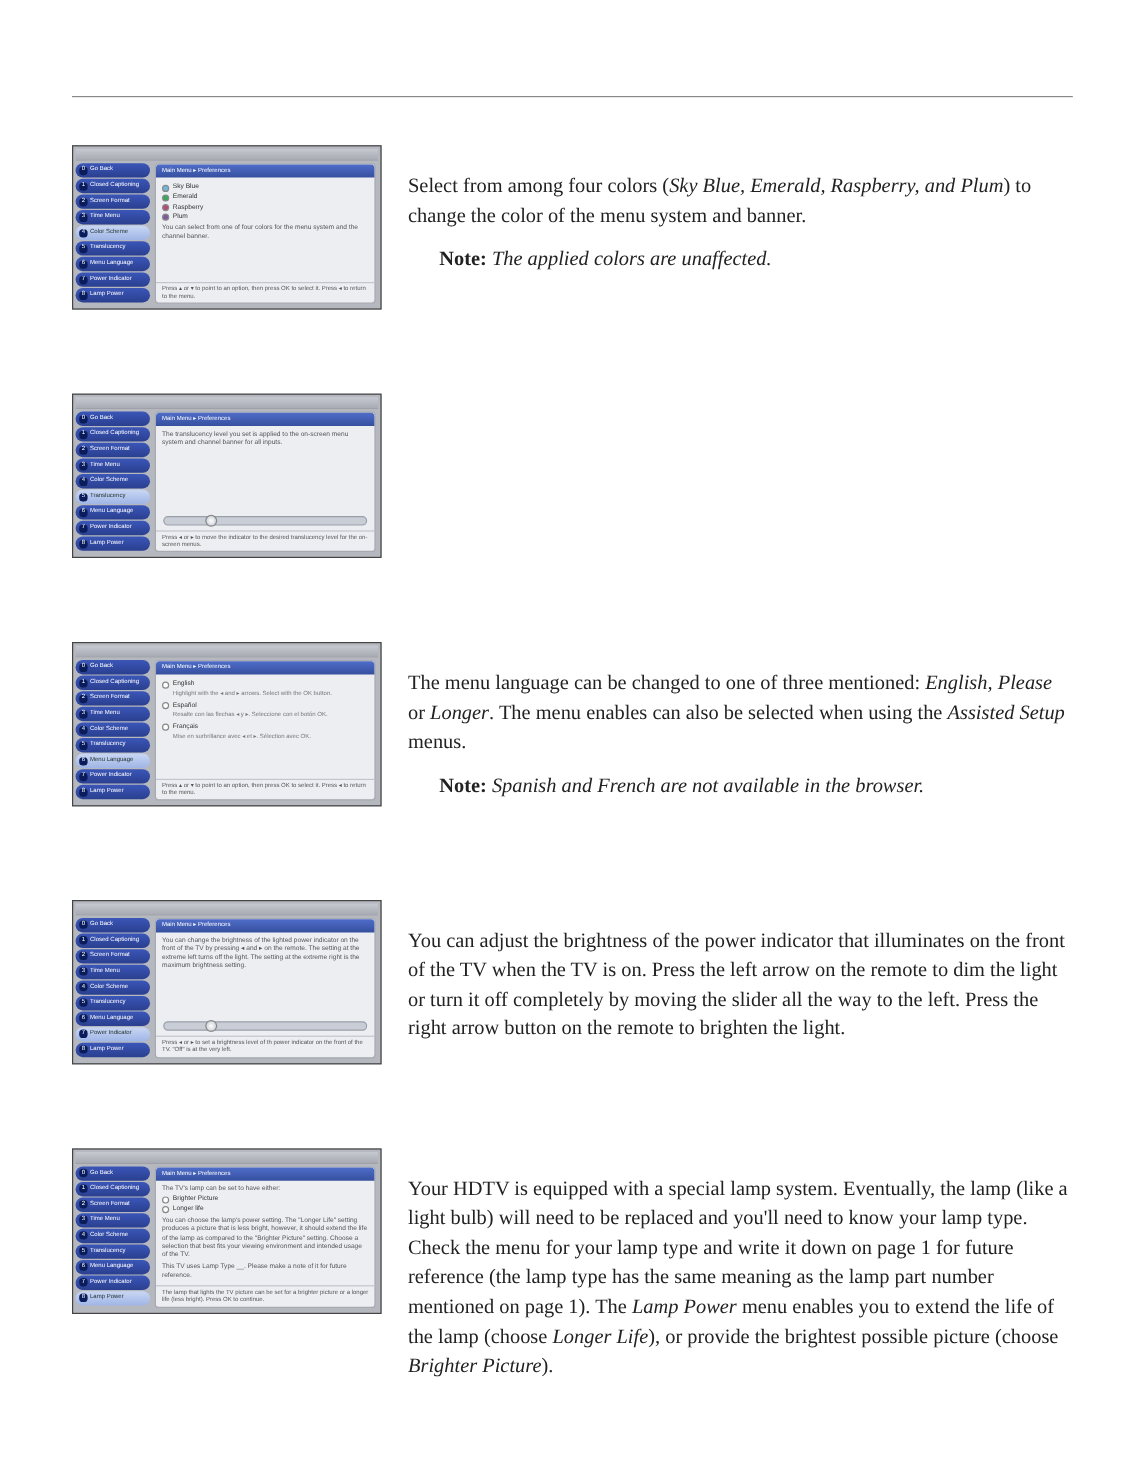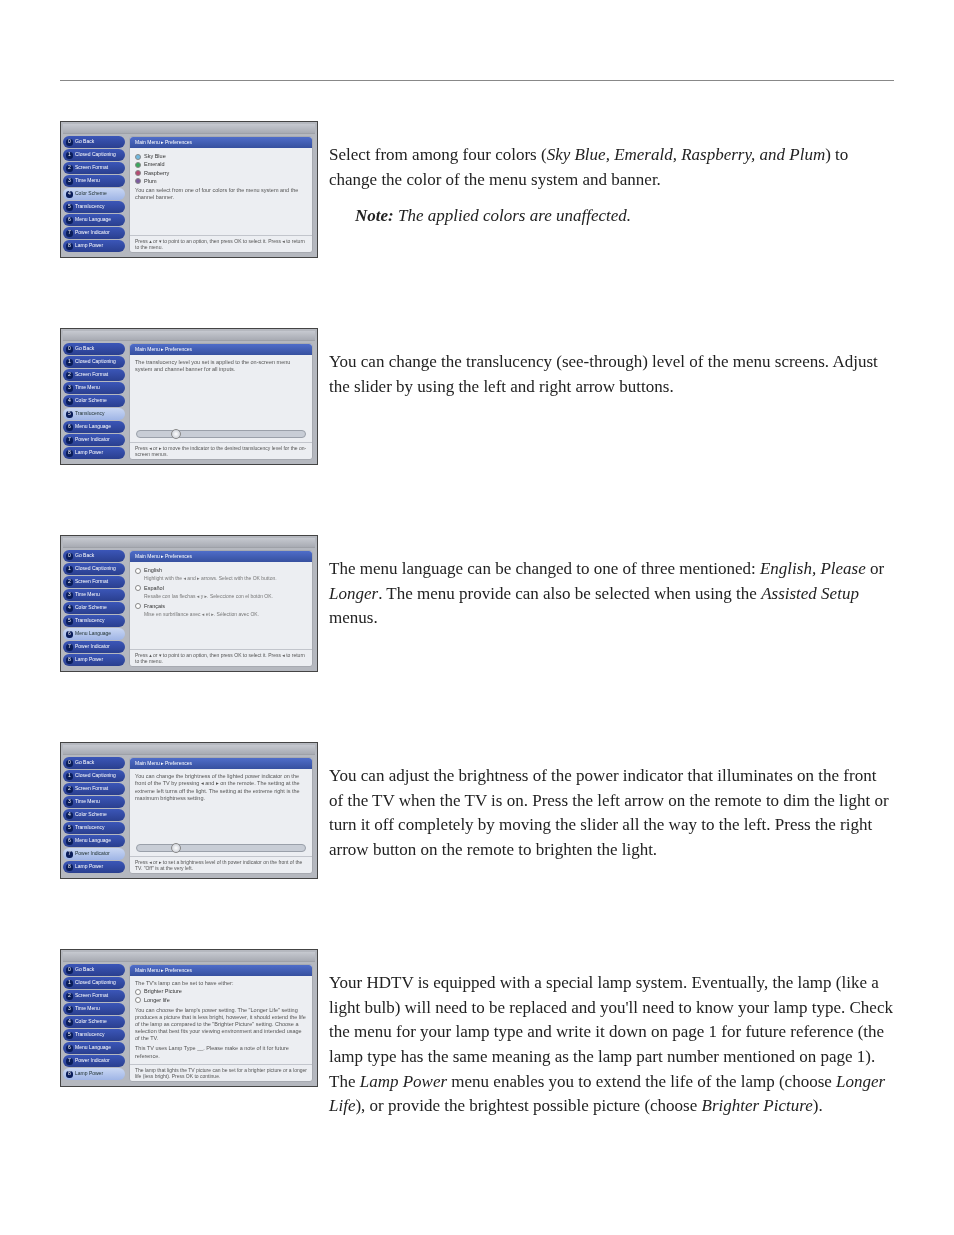--- a/index.html
+++ b/index.html
@@ -1,39 +1,39 @@
 <!DOCTYPE html>
 <html><head>
 <meta charset="utf-8">
 <style>
   * { box-sizing: border-box; margin: 0; padding: 0; }
   body { font-family: Georgia, 'Times New Roman', serif; width: 954px; margin: 0 auto; background: #fff; color: #222; padding: 40px 60px 80px; font-size: 17px; line-height: 1.45; }
   .top-rule { border-top: 1px solid #888; margin: 40px 0 40px; }
-  .row { display: flex; align-items: flex-start; gap: 11px; margin-bottom: 70px; }
+  .row { display: flex; align-items: flex-start; gap: 22px; margin-bottom: 70px; }
   .shot { width: 258px; flex: 0 0 258px; border: 1px solid #444; background: #b5b8bf; padding: 2px; }
   .shot-inner { display: flex; flex-direction: column; }
   .osd-top { height: 10px; background: linear-gradient(#c6c9d0,#a8abb3); border-bottom: 1px solid #9ea1a8; }
   .osd-body { display: flex; gap: 4px; background: #b5b8bf; padding: 2px 2px 2px 0; }
   .menu { width: 62px; display: flex; flex-direction: column; gap: 0; }
   .mitem { display: flex; align-items: center; height: 12px; border-radius: 6px; background: linear-gradient(#3b56b8,#2a3f8f); color: #fff; font-size: 5px; font-family: Arial, sans-serif; padding: 0 3px; white-space: nowrap; overflow: hidden; margin-bottom: 1px; }
   .mitem.sel { background: linear-gradient(#c9d7f3,#9fb5e6); color: #233; }
   .mitem .num { display:inline-flex; align-items:center; justify-content:center; width:7px; height:7px; border-radius:3px; background:#0a1d5a; color:#fff; margin-right:2px; font-size:5px; }
   .panel { flex:1; background:#eceef2; border:1px solid #a7aab1; border-radius:3px; display:flex; flex-direction:column; font-family: Arial, sans-serif; }
   .crumb { background: linear-gradient(#4f6dc9,#36509f); color:#fff; font-size:5px; padding:2px 5px; border-radius:3px 3px 0 0; }
   .pbody { flex:1; padding:4px 5px; color:#555; font-size:5.5px; line-height:1.3; }
   .pfoot { border-top:1px solid #c2c5cc; padding:2px 5px; color:#555; font-size:5px; line-height:1.25; }
   .opt { display:flex; align-items:center; gap:3px; margin:1px 0; color:#333; font-size:5.5px; }
   .dot { width:6px; height:6px; border-radius:3px; border:1px solid #888; background:#fff; display:inline-block; flex:0 0 6px; }
   .dot.sky { background:#6fb9e0; } .dot.em{background:#39a85c;} .dot.rb{background:#b64a72;} .dot.pl{background:#7a5b9e;}
   .slider { margin:4px 6px; height:8px; background:#c8cdd6; border:1px solid #9aa0aa; border-radius:4px; position:relative; }
   .thumb { position:absolute; width:10px; height:10px; border-radius:5px; background:radial-gradient(#fefefe,#c0c5cf); border:1px solid #888; top:-2px; }
   .text-col { flex:1; padding-top: 22px; }
   .text-col p { margin-bottom: 12px; }
   .note { padding-left: 26px; }
-  .note b { font-style: italic; }
+  .note b { }
   em { font-style: italic; }
   .lang-sub { color:#777; font-size:5px; margin:1px 0 3px 9px; }
 </style>
 </head>
 <body>
 
 <div class="top-rule"></div>
 
 <div class="row">
   <div class="shot">
@@ -161,21 +161,20 @@
           </div>
           <div class="slider">
               <div class="thumb" style="left:34px;"></div>
             </div>
           <div class="pfoot">Press ◂ or ▸ to move the indicator to the desired translucency level for the on-screen menus.</div>
         </div>
       </div>
     </div>
   </div>
   <div class="text-col">
-    <p>You can change the translucency (see-through) level of the menu screens. Adjust the slider by using the left and right arrow buttons.</p>
   </div>
 </div>
 
 <div class="row">
   <div class="shot">
     <div class="shot-inner">
       <div class="osd-top"></div>
       <div class="osd-body">
         <div class="menu" id="menu-2">
             <div class="mitem">
@@ -233,21 +232,22 @@
                 <span>Français</span>
               </div>
               <div class="lang-sub">Mise en surbrillance avec ◂ et ▸. Sélection avec OK.</div>
             </div>
           <div class="pfoot">Press ▴ or ▾ to point to an option, then press OK to select it. Press ◂ to return to the menu.</div>
         </div>
       </div>
     </div>
   </div>
   <div class="text-col">
-    <p><span>The menu language can be changed to one of three mentioned: </span><em>English, Please</em><span> or </span><em>Longer</em><span>. The menu provide can also be selected when using the </span><em>Assisted Setup</em><span> menus.</span></p>
+    <p><span>The menu language can be changed to one of three mentioned: </span><em>English, Please</em><span> or </span><em>Longer</em><span>. The menu enables can also be selected when using the </span><em>Assisted Setup</em><span> menus.</span></p>
+    <p class="note"><b>Note:</b><em> Spanish and French are not available in the browser.</em></p>
   </div>
 </div>
 
 <div class="row">
   <div class="shot">
     <div class="shot-inner">
       <div class="osd-top"></div>
       <div class="osd-body">
         <div class="menu" id="menu-3">
             <div class="mitem">

